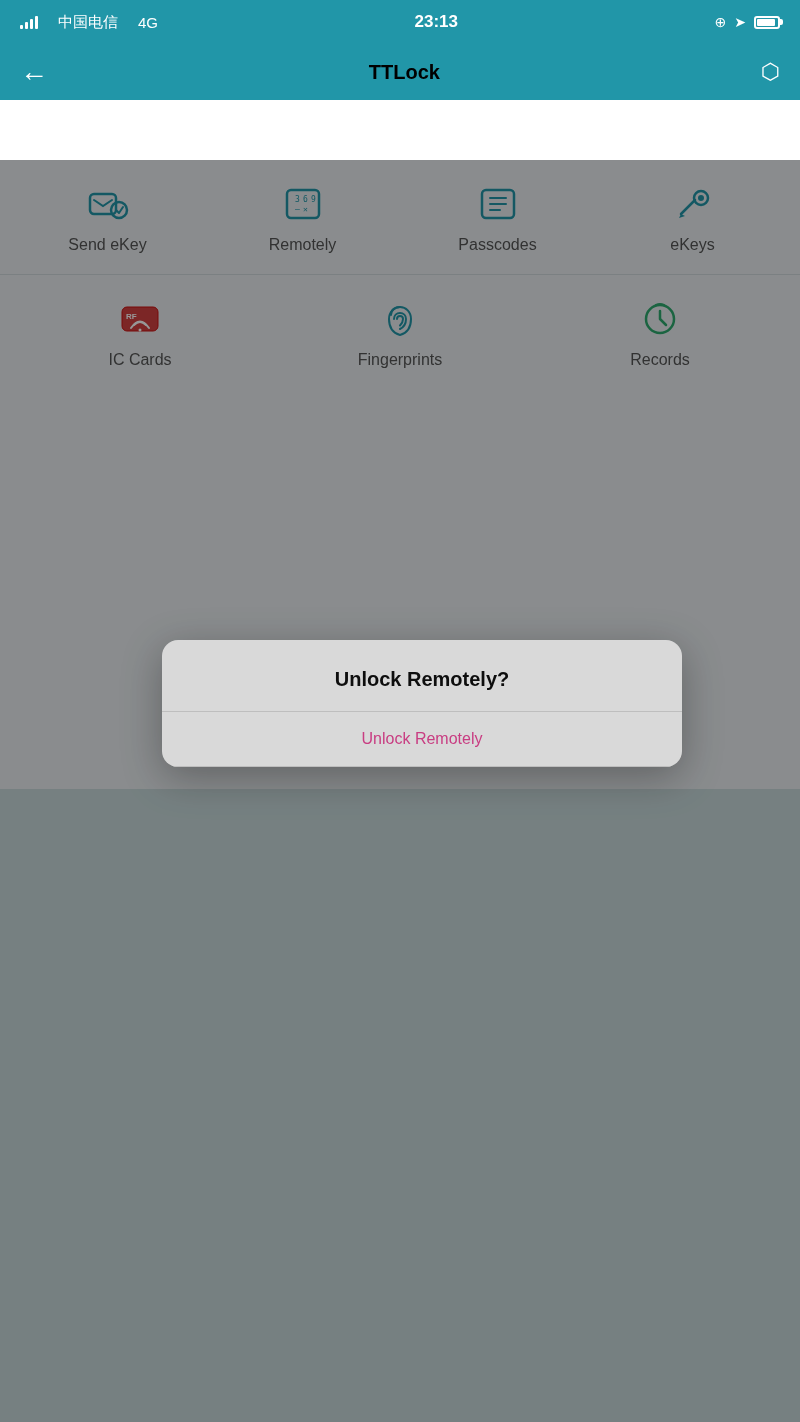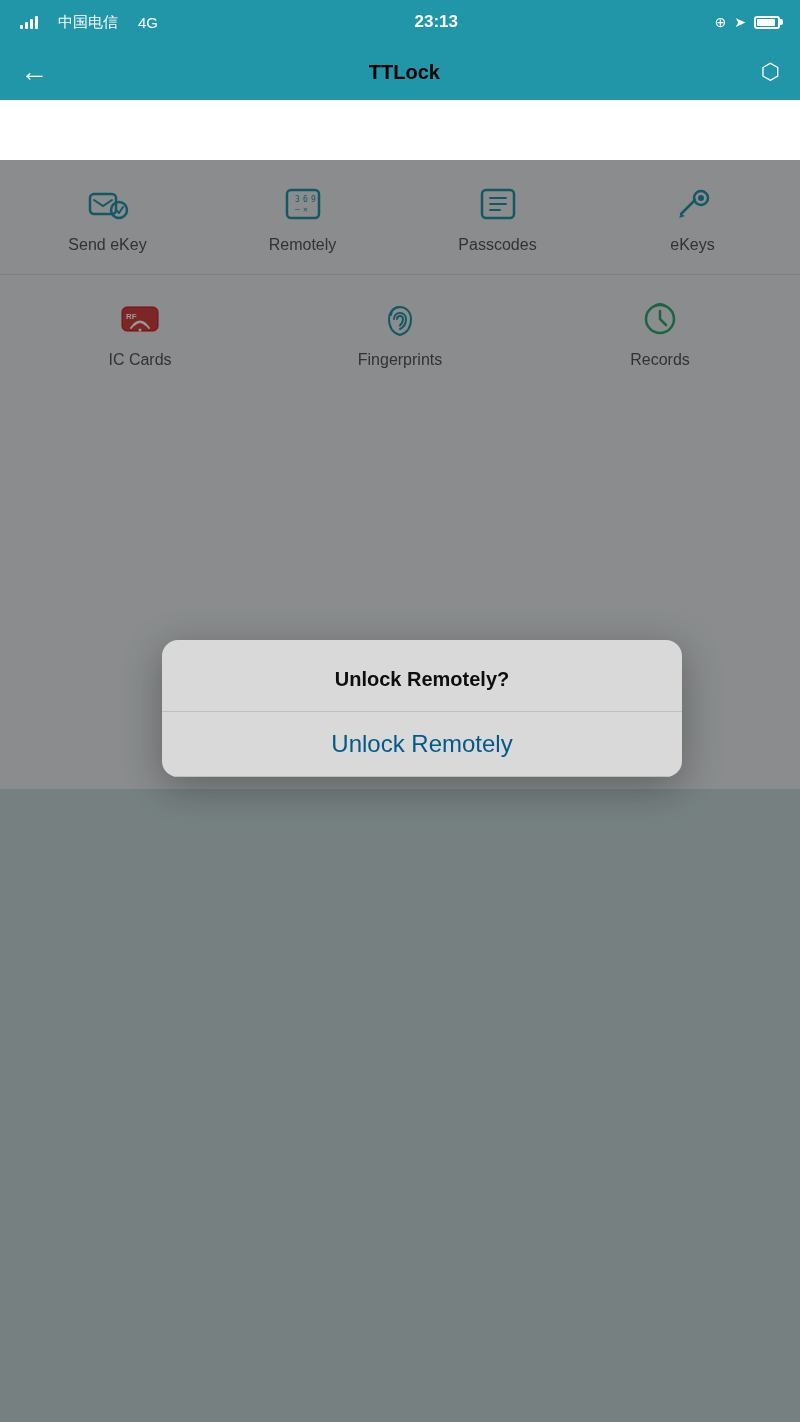--- a/index.html
+++ b/index.html
@@ -204,22 +204,22 @@
     }
     .dialog-divider {
       height: 1px;
       background: #e0e0e0;
     }
     .dialog-btn {
       display: block;
       width: 100%;
       padding: 18px;
       text-align: center;
-      font-size: 24px;
-      color: #0369a1;
+      font-size: 16px;
+      color: #ec4899;
       background: none;
       border: none;
       cursor: pointer;
       font-weight: 400;
     }
     .dialog-btn-cancel {
       font-weight: 500;
     }
 
     

